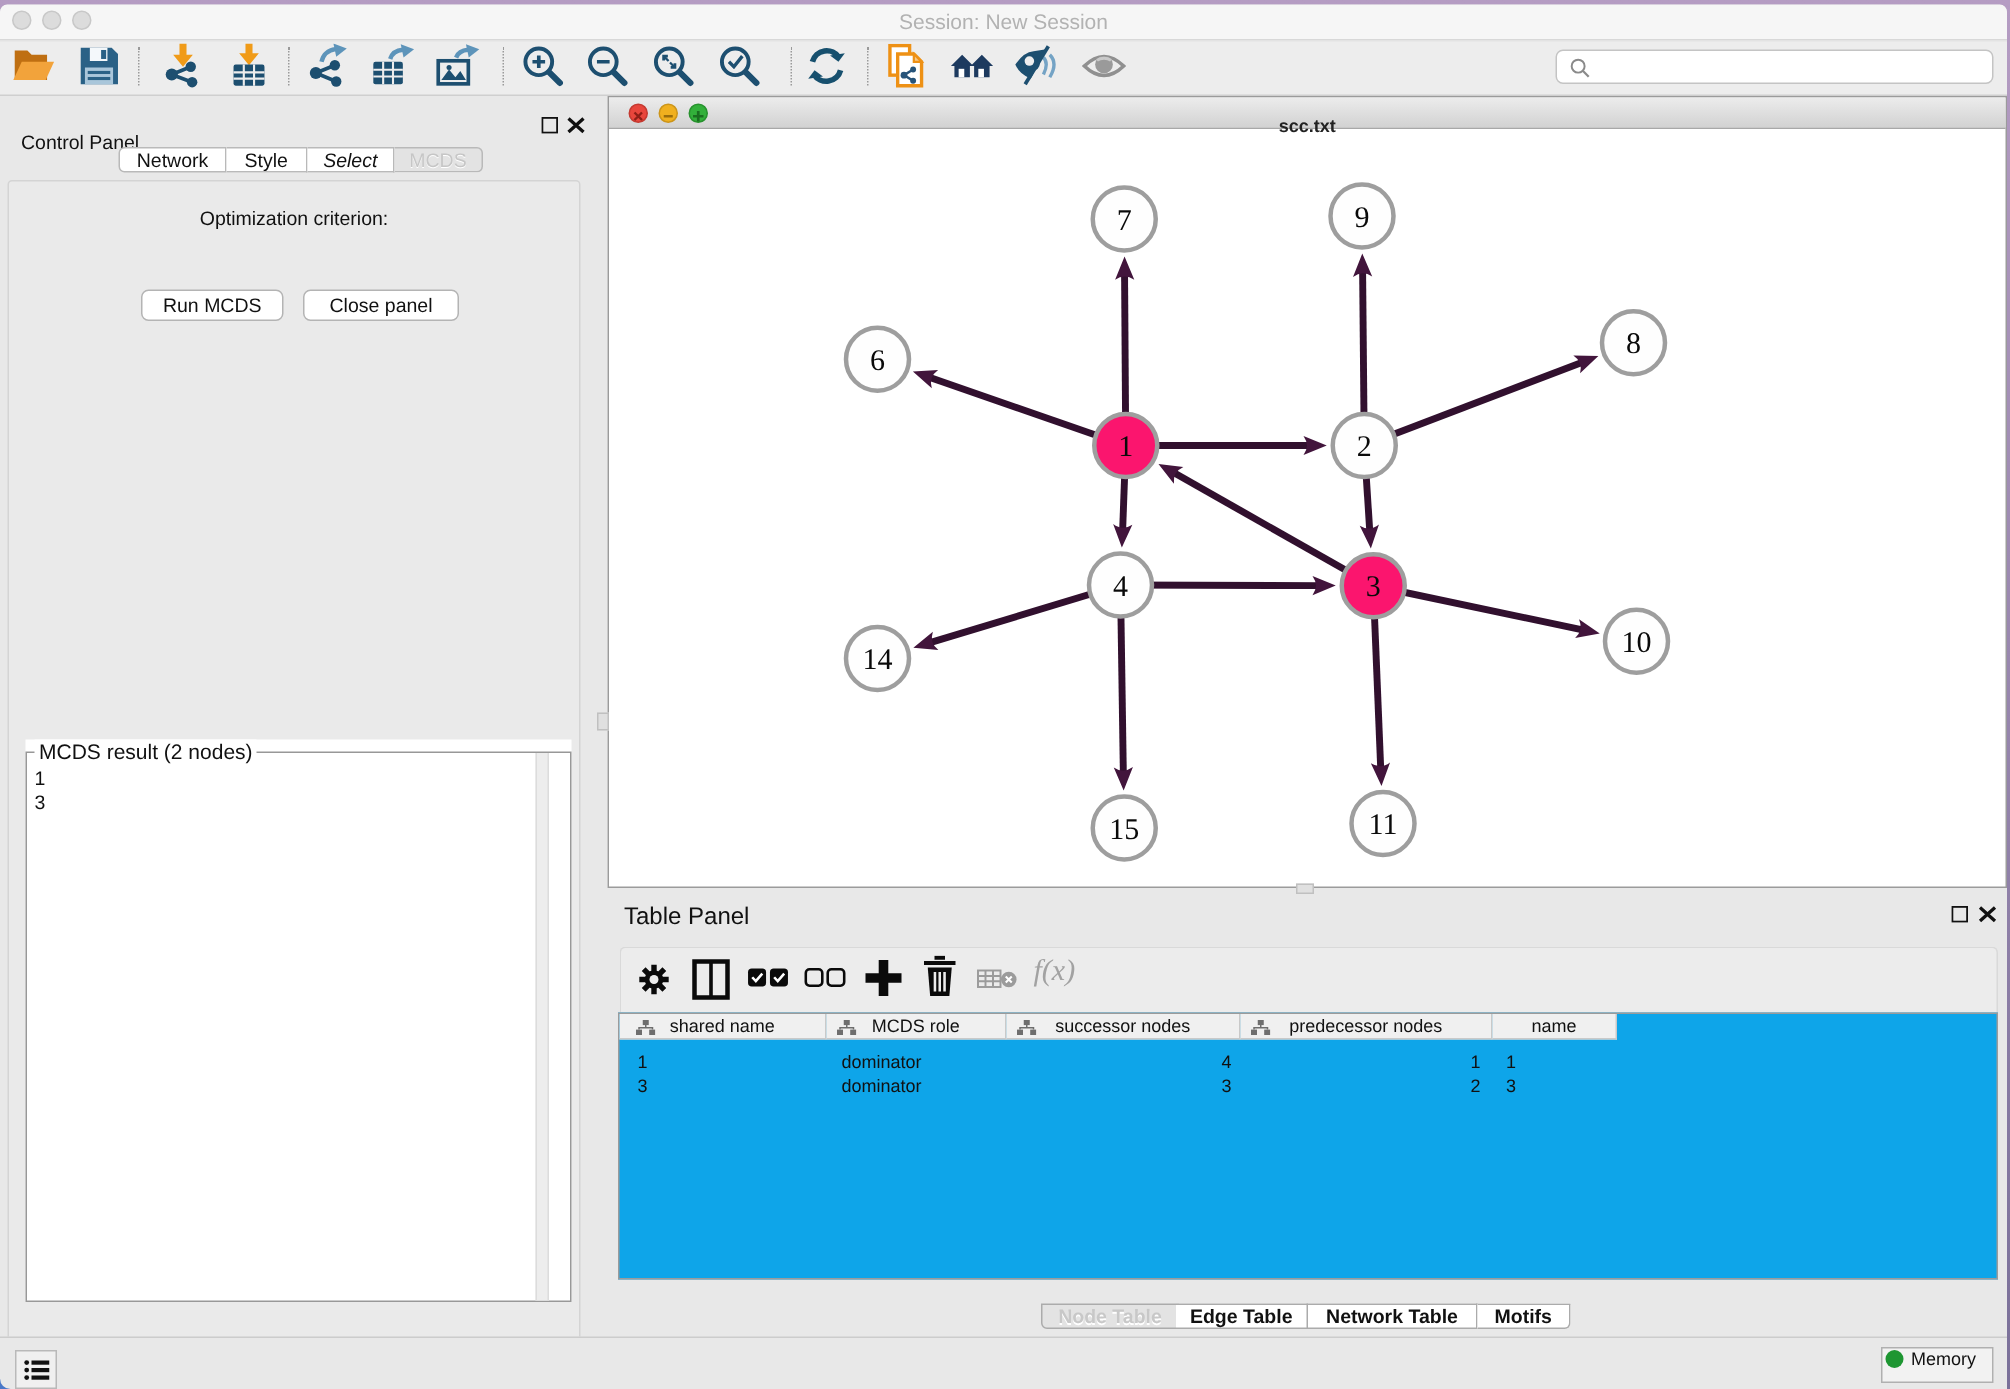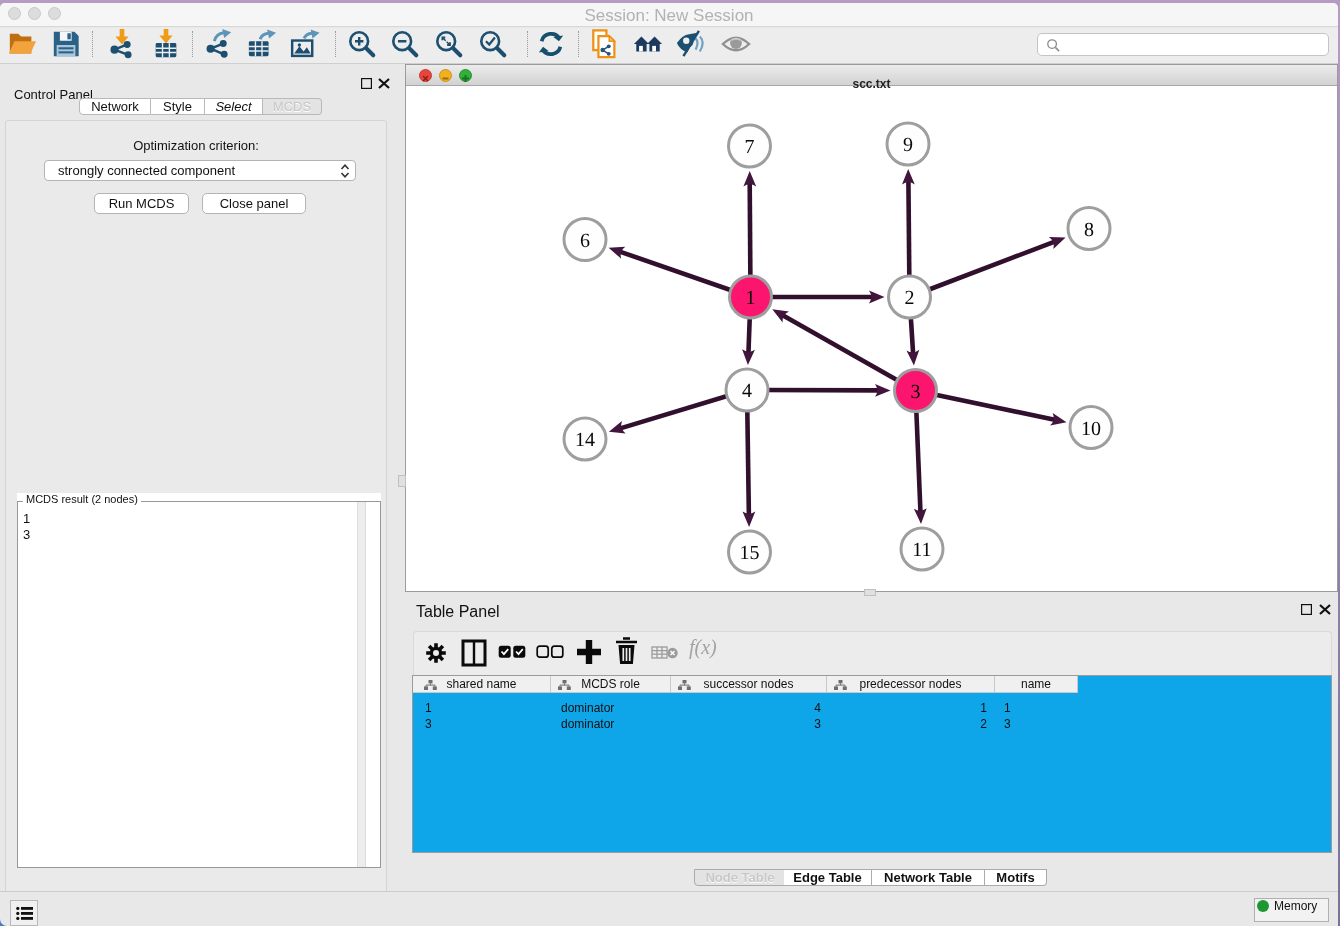--- a/index.html
+++ b/index.html
@@ -3,37 +3,37 @@
 <meta charset="utf-8">
 <style>
 * { margin:0; padding:0; box-sizing:border-box; }
 html,body { width:1340px; height:926px; overflow:hidden; -webkit-font-smoothing:antialiased; }
 svg text { text-rendering:geometricPrecision; }
 body { background:linear-gradient(#b59cc3, #7a7099); font-family:"Liberation Sans", sans-serif; position:relative; }
 #win { position:absolute; left:0; top:3px; width:1338px; height:923px; background:#e8e8e8; border-radius:5px 5px 0 7px; overflow:hidden; }
 
 #titlebar { position:absolute; left:0; top:0; width:100%; height:24px; background:#f6f6f6; border-bottom:1px solid #d8d8d8; }
 .tl { position:absolute; top:4px; width:13px; height:13px; border-radius:50%; background:#dcdcdc; border:1px solid #c8c8c8; }
-#title-text { position:absolute; top:3px; width:100%; text-align:center; font-size:17px; color:#b2b2b2; }
+#title-text { position:absolute; top:3px; width:100%; text-align:center; font-size:14px; color:#b2b2b2; }
 
 #toolbar { position:absolute; left:0; top:25px; width:100%; height:36px; background:#ededed; border-bottom:1px solid #cfcfcf; }
 .tbi { position:absolute; top:1px; }
 .tsep { position:absolute; top:3px; height:26px; width:0; border-left:1px dotted #9a9a9a; }
 #searchbox { position:absolute; left:1037px; top:5px; width:292px; height:23px; background:#fff; border:1px solid #c4c4c4; border-radius:5px; }
 
 #cpanel { position:absolute; left:0; top:62px; width:392px; height:829px; background:#e8e8e8; }
 #cp-title { position:absolute; left:14px; top:9px; font-size:13px; color:#111;margin-top:13px; }
 #cp-card { position:absolute; left:5px; top:55px; width:382px; height:774px; background:#eaeaea; border:1px solid #d4d4d4; border-radius:3px; }
 .tab { position:absolute; top:33px; height:17px; background:#fff; border:1px solid #b9b9b9; font-size:13px; color:#111; text-align:center; line-height:16px; }
 #opt-label { position:absolute; left:0; top:73px; width:392px; text-align:center; font-size:13px; color:#111; }
 #dropdown { position:absolute; left:44px; top:95px; width:312px; height:21px; background:#fff; border:1px solid #b4b4b4; border-radius:4px; font-size:13px; color:#111; line-height:19px; padding-left:13px; }
 .btn { position:absolute; top:128px; height:21px; background:#fff; border:1px solid #b4b4b4; border-radius:5px; font-size:13px; color:#111; text-align:center; line-height:19px; }
 #mcds-box { position:absolute; left:17px; top:428px; width:364px; height:375px; background:#fff; }
 #mcds-frame { position:absolute; left:0; right:0; top:8px; bottom:0; border:1px solid #989898; }
-#mcds-label { position:absolute; left:6px; top:0px; font-size:11px; color:#111; background:#fff; padding:0 3px; }
+#mcds-label { position:absolute; left:6px; top:0px; font-size:14px; color:#111; background:#fff; padding:0 3px; }
 #mcds-sb { position:absolute; right:15px; top:9px; bottom:1px; width:9px; background:#ededed; border-left:1px solid #dcdcdc; border-right:1px solid #dcdcdc; }
 
 #netwin { position:absolute; left:405px; top:61px; width:933px; height:528px; background:#fff; border:1px solid #9b9b9b; }
 #nw-titlebar { position:absolute; left:0; top:0; width:100%; height:21px; background:linear-gradient(#ececec,#d2d2d2); border-bottom:1px solid #a8a8a8; }
 #nw-title { position:absolute; top:12px; width:100%; text-align:center; font-size:12px; font-weight:bold; color:#222; }
 .nwtl { position:absolute; top:4px; width:13px; height:13px; border-radius:50%; }
 
 #tpanel { position:absolute; left:392px; top:594px; width:946px; height:297px; background:#e8e8e8; }
 #tp-title { position:absolute; left:24px; top:6px; font-size:16px; color:#111; }
 #tp-toolbar { position:absolute; left:21px; top:34px; width:919px; height:44px; background:#ececec; border:1px solid #d9d9d9; border-bottom:none; border-radius:4px 4px 0 0; }
@@ -177,26 +177,20 @@
       </svg>
     <svg style="position:absolute; left:378px; top:13px;" width="12" height="11" viewBox="0 0 12 11">
         <path d="M1 1 L11 10 M11 1 L1 10" stroke="#111" stroke-width="2.2"></path>
       </svg>
     <div id="cp-card"></div>
     <div class="tab" style="left:79px; width:72px; border-radius:4px 0 0 4px;">Network</div>
     <div class="tab" style="left:151px; width:54px; border-left:none;">Style</div>
     <div class="tab" style="left:205px; width:58px; border-left:none;font-style:italic;">Select</div>
     <div class="tab" style="left:263px; width:59px; border-left:none; border-radius:0 4px 4px 0; background:#e3e3e3; color:#c6c6c6; text-shadow:0 1px 0 #ffffff;">MCDS</div>
     <div id="opt-label">Optimization criterion:</div>
-    <div id="dropdown">strongly connected component
-      <svg style="position:absolute; right:5px; top:3px;" width="10" height="14" viewBox="0 0 10 14">
-          <path d="M1.5 5 L5 1.2 L8.5 5" fill="none" stroke="#333" stroke-width="1.6"></path>
-          <path d="M1.5 9 L5 12.8 L8.5 9" fill="none" stroke="#333" stroke-width="1.6"></path>
-        </svg>
-    </div>
     <div class="btn" style="left:94px; width:95px;">Run MCDS</div>
     <div class="btn" style="left:202px; width:104px;">Close panel</div>
     <div id="mcds-box">
       <div id="mcds-frame"></div>
       <div style="position:absolute; left:6px; top:18px; font-size:13px; color:#111; line-height:16px;">1<br>3</div>
       <div id="mcds-sb"></div>
       <div id="mcds-label">MCDS result (2 nodes)</div>
     </div>
   </div>
   <div id="netwin">

